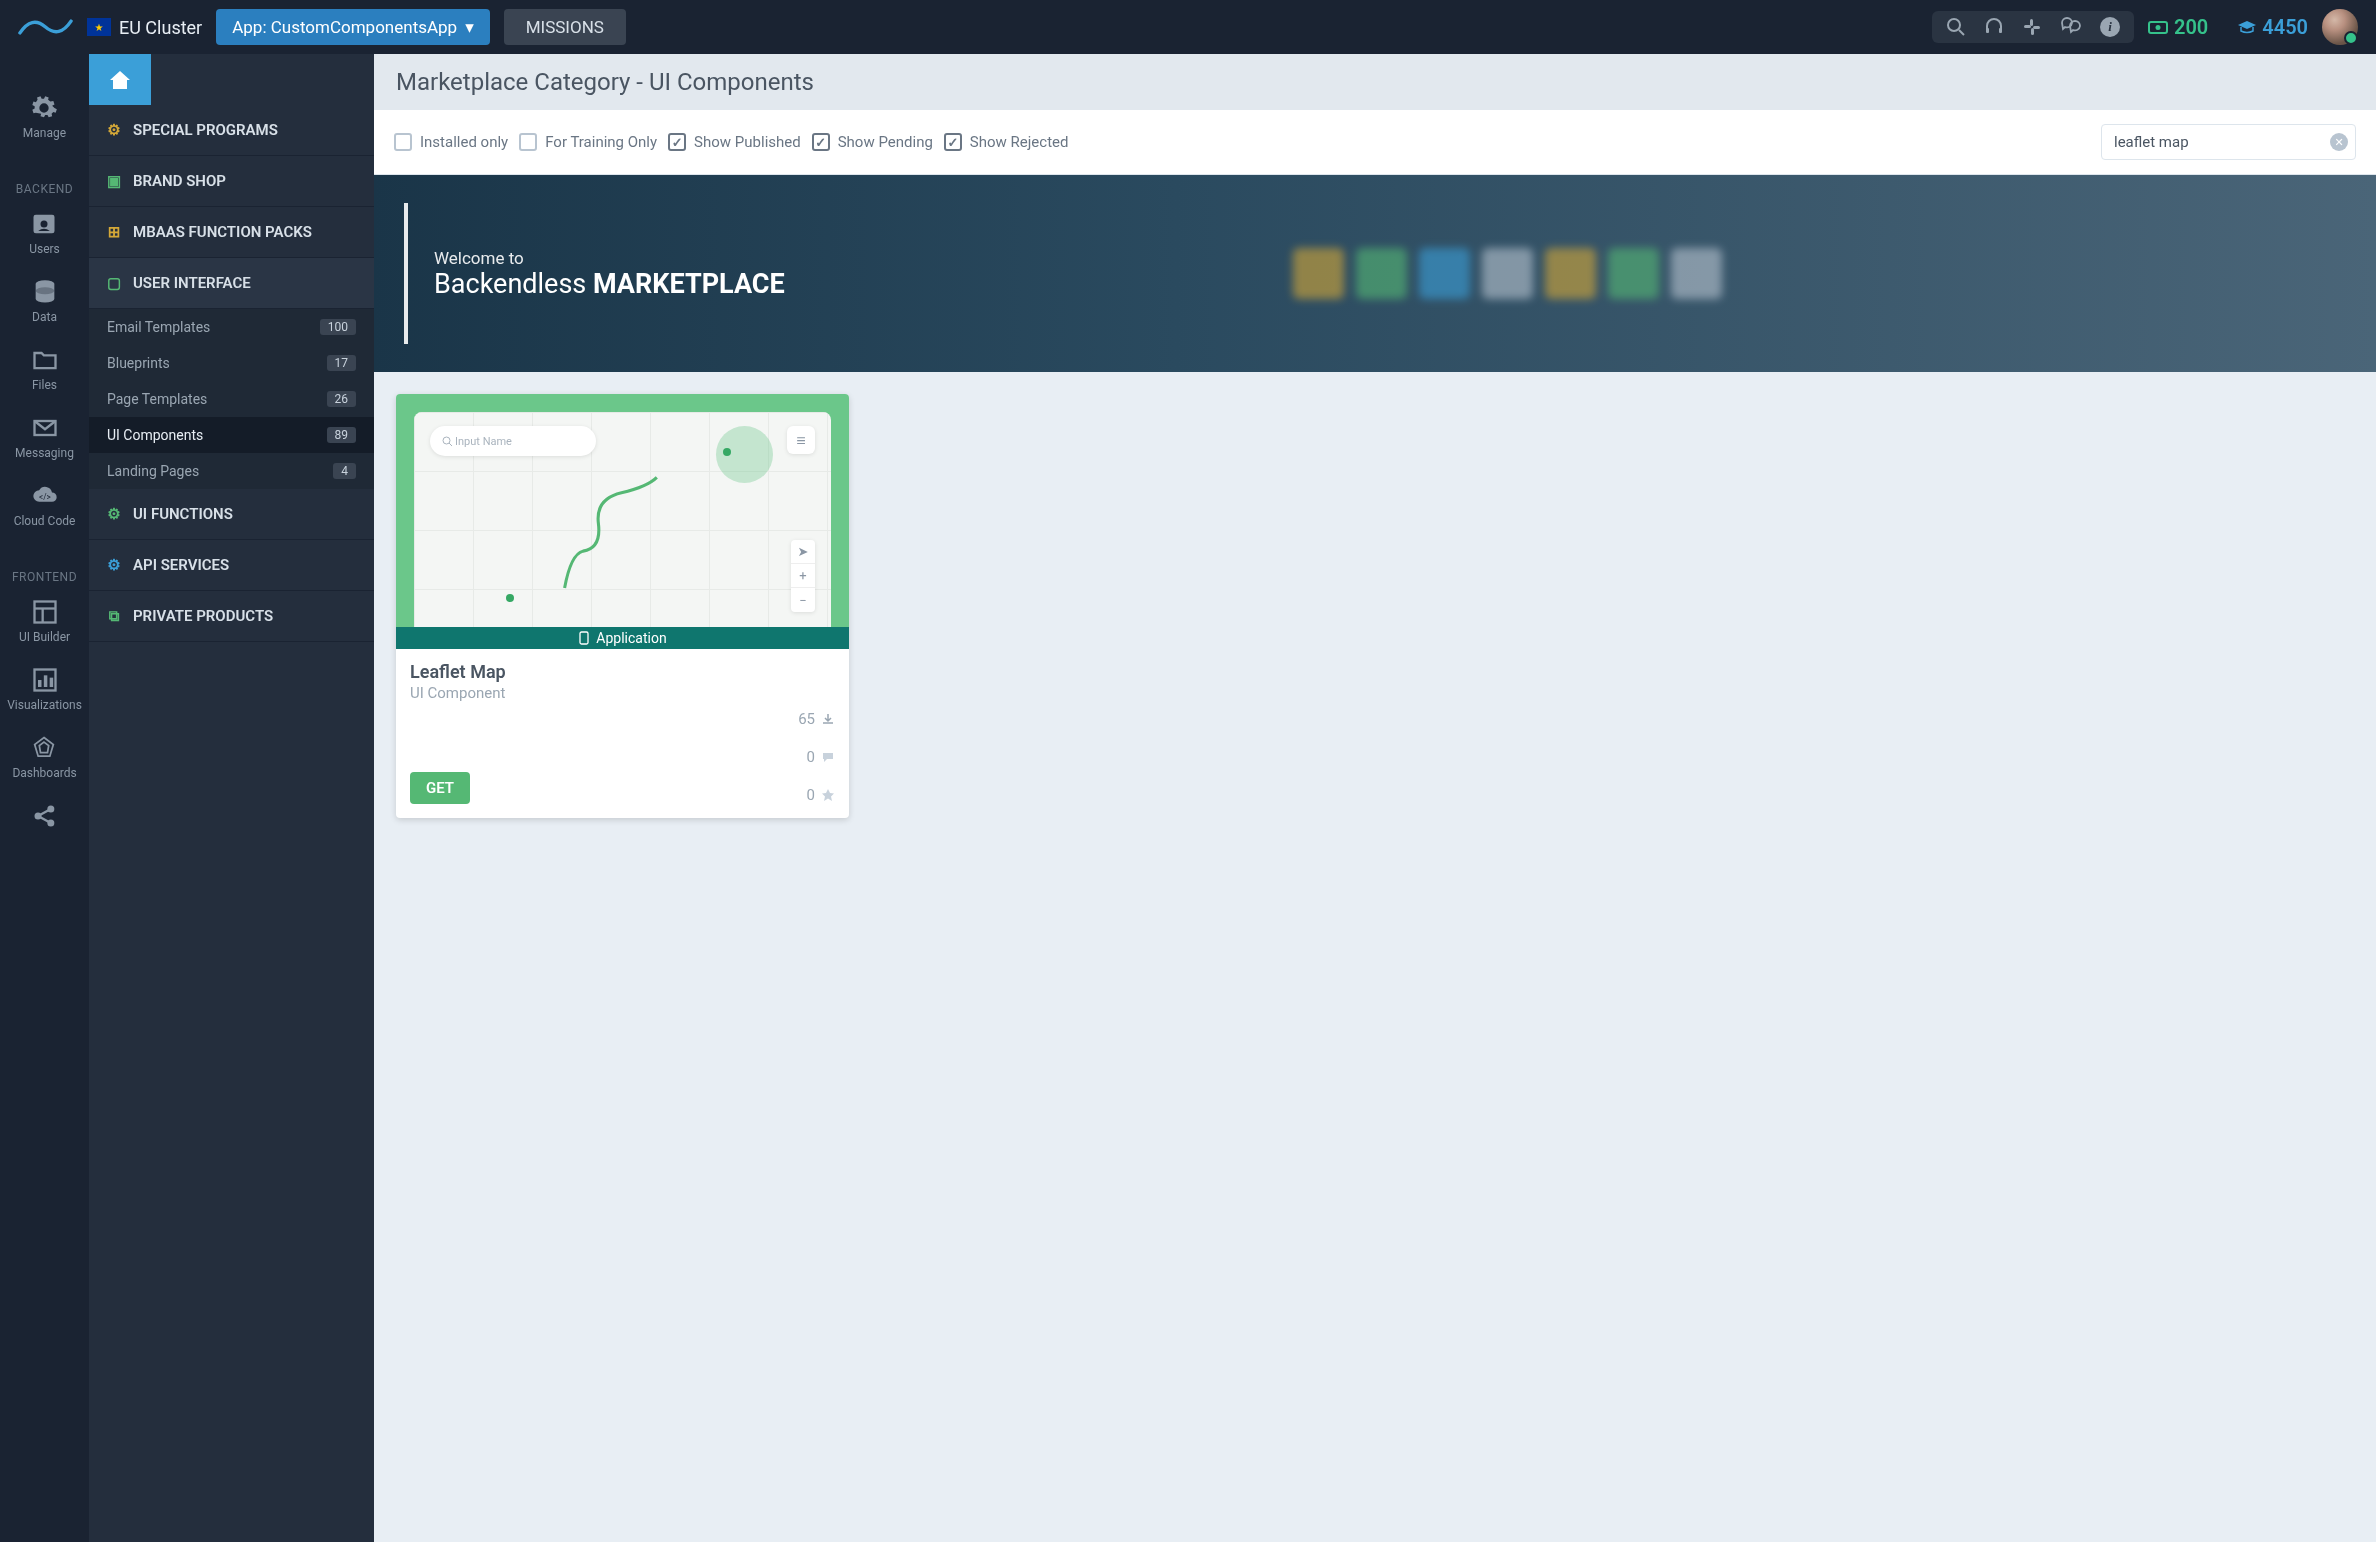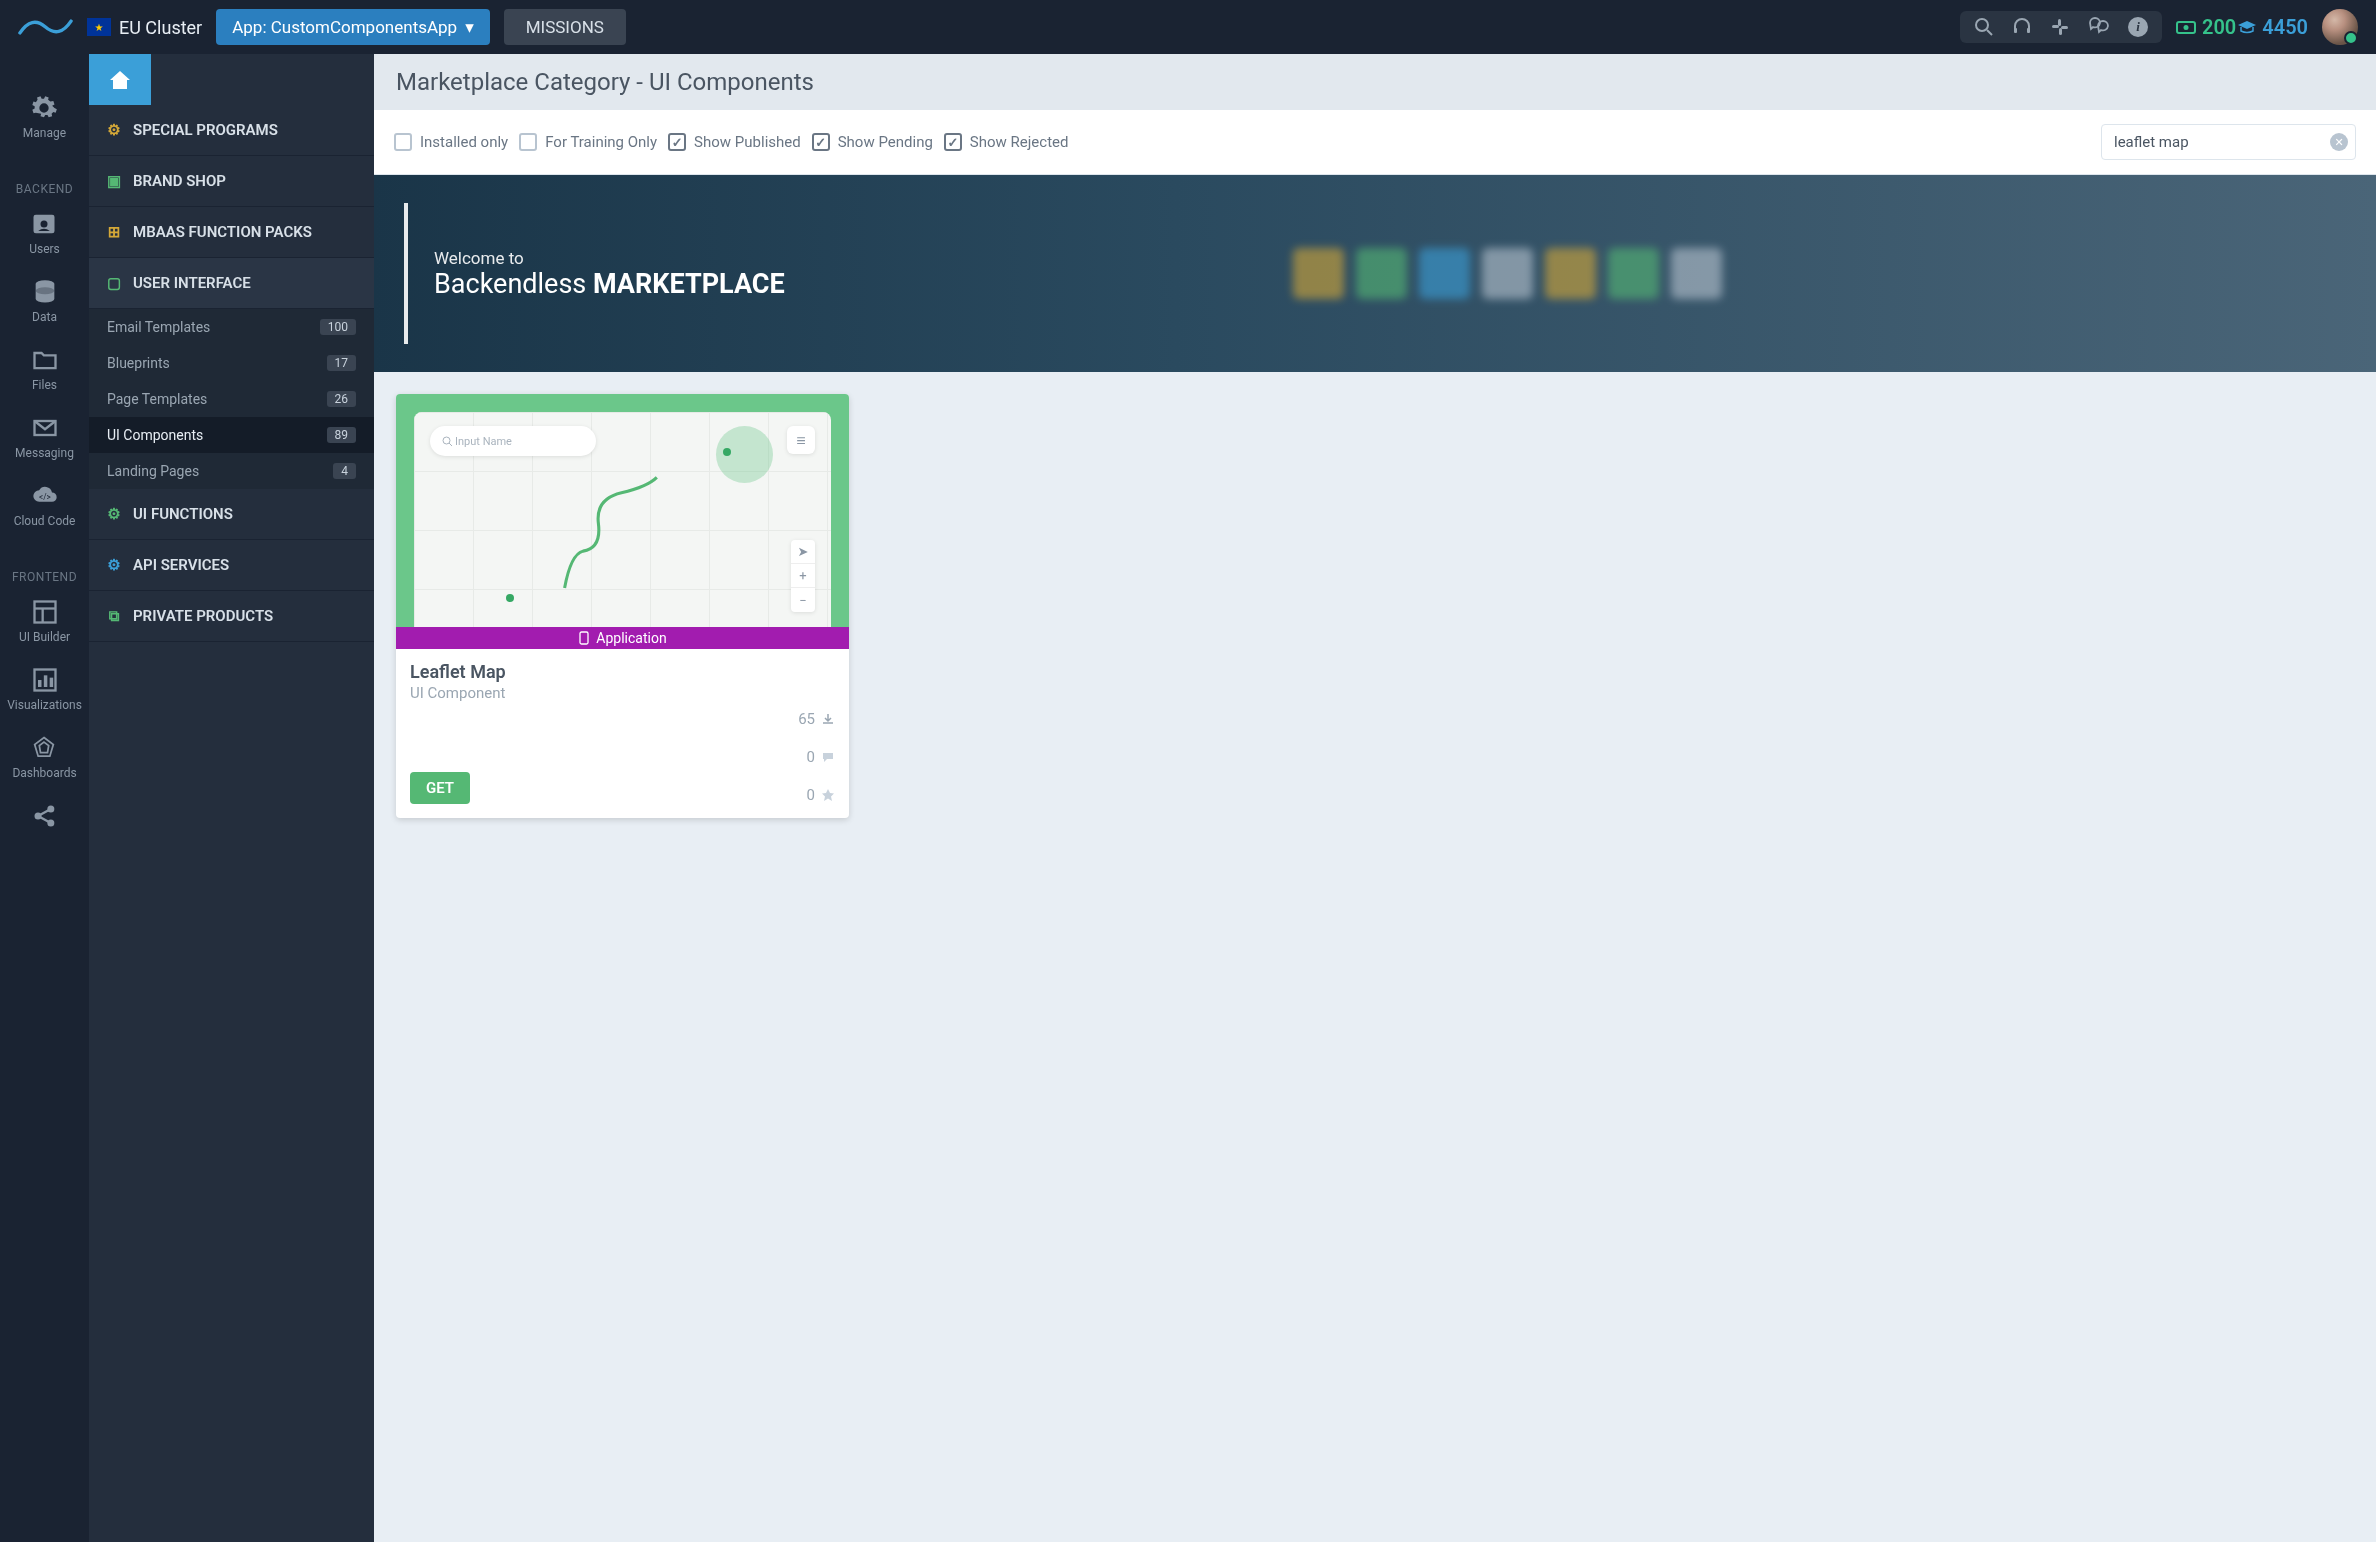--- a/index.html
+++ b/index.html
@@ -10,21 +10,21 @@
 .topbar { display: flex; align-items: center; height: 54px; background: #1a2332; padding: 0 18px; gap: 14px; }
 .logo-icon svg { width: 55px; height: 28px; }
 .cluster { display: flex; align-items: center; gap: 8px; font-size: 18px; color: #e8eef4; }
 .eu-flag { width: 24px; height: 18px; background: #003399; display: flex; align-items: center; justify-content: center; color: #ffcc00; font-size: 10px; }
 .app-selector { background: #2b7fbf; color: #fff; padding: 8px 16px; border-radius: 4px; font-size: 17px; display: flex; align-items: center; gap: 8px; }
 .missions-btn { background: #3a4452; color: #d8e0e8; padding: 8px 22px; border-radius: 4px; font-size: 17px; }
 .topbar-spacer { flex: 1; }
 .topbar-icons { display: flex; align-items: center; gap: 18px; background: #2a3442; padding: 6px 14px; border-radius: 6px; }
 .topbar-icons .ic { color: #9aa6b2; display: flex; align-items: center; justify-content: center; }
 .info-badge { background: #9aa6b2; color: #2a3442; width: 20px; height: 20px; border-radius: 50%; display: flex; align-items: center; justify-content: center; font-size: 13px; font-weight: bold; font-style: italic; font-family: Georgia, serif; }
-.credits { display: flex; align-items: center; gap: 0; font-size: 20px; font-weight: 600; }
+.credits { display: flex; align-items: center; gap: 28px; font-size: 20px; font-weight: 600; }
 .credit-money { color: #35c28b; display: flex; align-items: center; gap: 4px; }
 .credit-grad { color: #3b9fd8; display: flex; align-items: center; gap: 4px; }
 .avatar { width: 36px; height: 36px; border-radius: 50%; background: radial-gradient(circle at 35% 30%, #d4b8a8 0%, #b89080 30%, #6a5548 70%); position: relative; }
 .avatar::after { content: ""; position: absolute; bottom: 0; right: 0; width: 10px; height: 10px; background: #35c28b; border-radius: 50%; border: 2px solid #1a2332; }
 
 
 .body { flex: 1; display: flex; min-height: 0; }
 
 
 .rail { width: 89px; background: #1a2332; display: flex; flex-direction: column; align-items: center; padding-top: 40px; overflow-y: auto; }
@@ -76,21 +76,21 @@
   linear-gradient(#e4e8e4 1px, transparent 1px) 0 0/59px 59px,
   linear-gradient(90deg, #e4e8e4 1px, transparent 1px) 0 0/59px 59px; opacity: 0.8; }
 .map-search { position: absolute; left: 16px; top: 14px; width: 166px; height: 30px; background: #fff; border-radius: 15px; box-shadow: 0 1px 4px rgba(0,0,0,0.1); display: flex; align-items: center; padding: 0 12px; gap: 2px; font-size: 11px; color: #aab4be; }
 .map-menu { position: absolute; right: 16px; top: 14px; width: 28px; height: 28px; background: #fff; border-radius: 6px; box-shadow: 0 1px 4px rgba(0,0,0,0.1); display: flex; align-items: center; justify-content: center; color: #8a96a4; }
 .map-ctrls { position: absolute; right: 16px; bottom: 26px; display: flex; flex-direction: column; gap: 0; background: #fff; border-radius: 4px; box-shadow: 0 1px 4px rgba(0,0,0,0.1); }
 .map-ctrls div { width: 24px; height: 24px; display: flex; align-items: center; justify-content: center; color: #8a96a4; font-size: 13px; border-bottom: 1px solid #eee; }
 .map-ctrls div:last-child { border: none; }
 .map-path { position: absolute; left: 14%; top: 22%; width: 68%; height: 68%; }
 .map-dot { width: 8px; height: 8px; background: #35a864; border-radius: 50%; position: absolute; }
 .map-halo { position: absolute; width: 57px; height: 57px; background: rgba(107,199,138,0.35); border-radius: 50%; right: 14%; top: 6%; }
-.card-tag { position: absolute; bottom: 0; left: 0; right: 0; background: #a21caf; color: #fff; text-align: center; padding: 3px 0; font-size: 14px; display: flex; align-items: center; justify-content: center; gap: 6px; }
+.card-tag { position: absolute; bottom: 0; left: 0; right: 0; background: #0f766e; color: #fff; text-align: center; padding: 3px 0; font-size: 14px; display: flex; align-items: center; justify-content: center; gap: 6px; }
 .card-body { padding: 12px 14px 14px; }
 .card-title { font-size: 18px; font-weight: 600; color: #4a5562; }
 .card-sub { font-size: 15px; color: #9aa6b2; margin-top: 2px; }
 .card-footer { display: flex; align-items: flex-end; justify-content: space-between; margin-top: 8px; }
 .get-btn { background: #55b874; color: #fff; padding: 7px 16px; border-radius: 4px; font-size: 15px; font-weight: 600; }
 .stats { display: flex; flex-direction: column; align-items: flex-end; gap: 20px; font-size: 15px; color: #9aa6b2; }
 .stats div { display: flex; align-items: center; gap: 6px; }
 
 svg { display: block; }
 </style>

